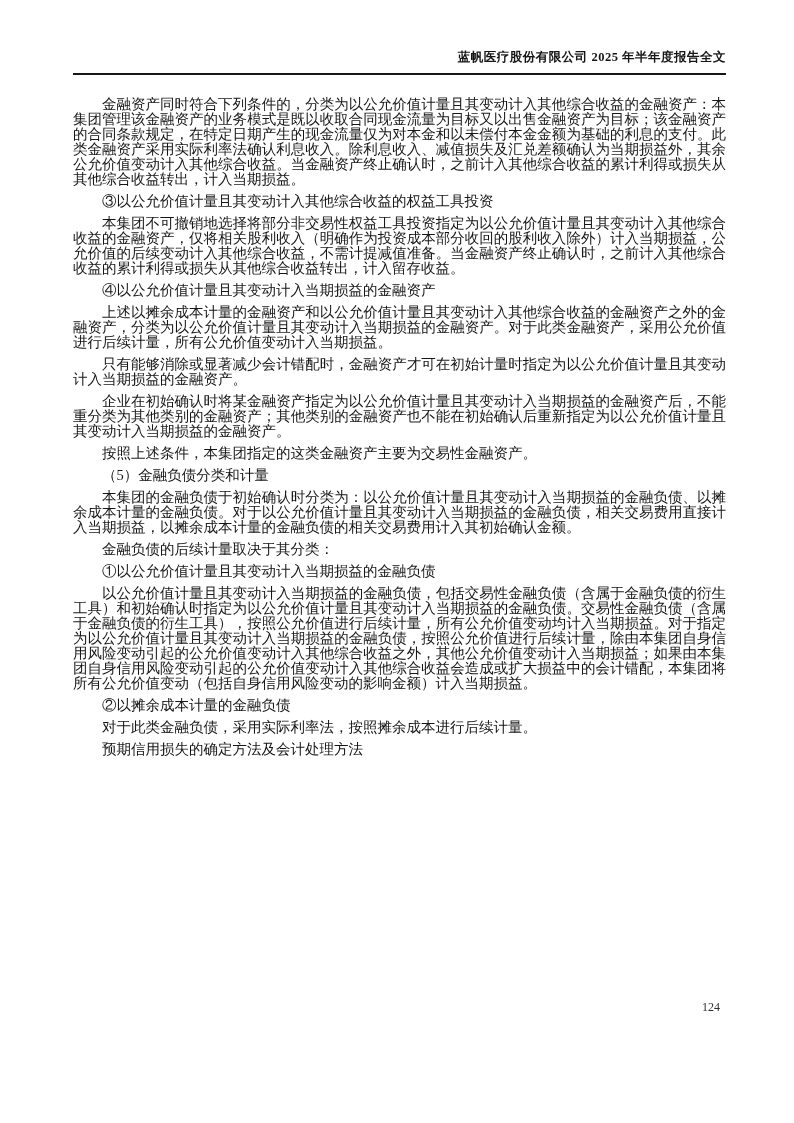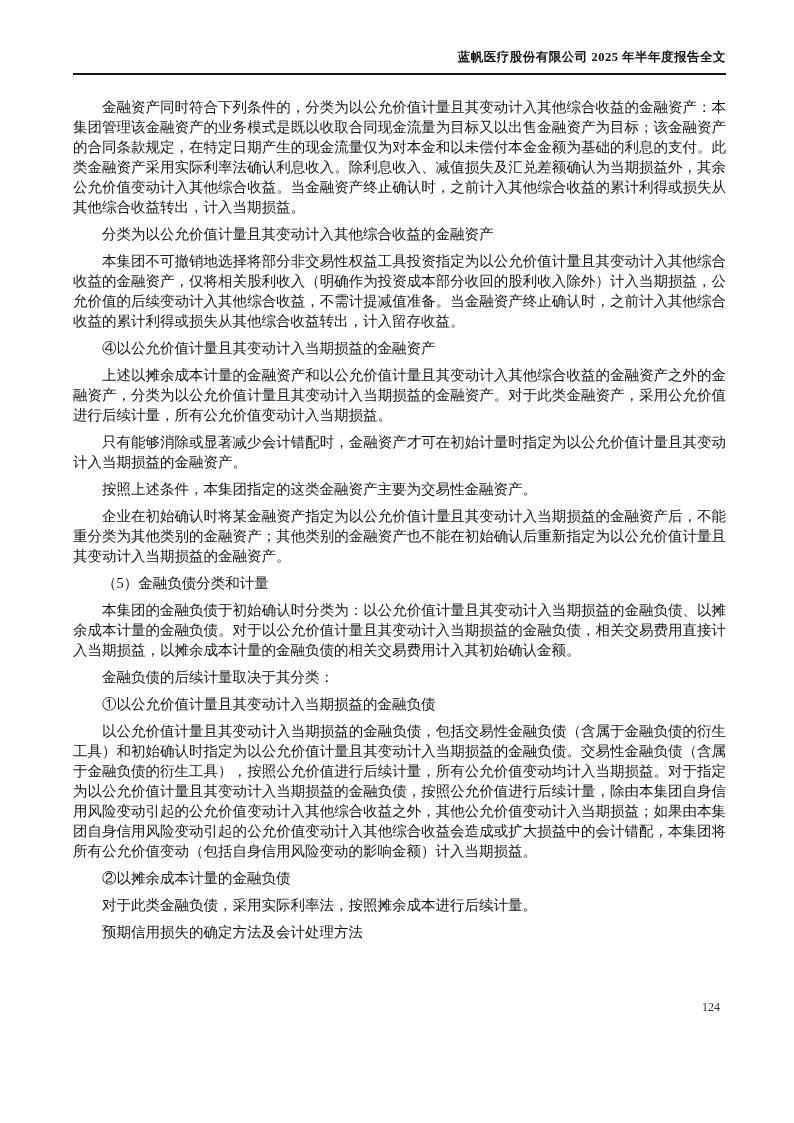--- a/index.html
+++ b/index.html
@@ -27,21 +27,21 @@
     margin-top: 7px;
     border-bottom: 2px solid #161616;
     height: 0;
   }
   .doc-body {
     padding: 15px 68px 0 73px;
     text-align: justify;
   }
   .para {
     font-size: 14.5px;
-    line-height: 20px;
+    line-height: 15px;
     text-indent: 2em;
     margin: 7px 0;
     word-break: break-all;
   }
   .footer {
     position: absolute;
     top: 1000px;
     right: 74px;
     font-size: 12px;
     color: #2e2e2e;
@@ -52,27 +52,27 @@
 
 <div class="page">
   <div class="header">
     <div class="header-title">蓝帆医疗股份有限公司 2025 年半年度报告全文</div>
     <div class="header-rule"></div>
   </div>
 
   <div class="doc-body">
 
   <p class="para">金融资产同时符合下列条件的，分类为以公允价值计量且其变动计入其他综合收益的金融资产：本集团管理该金融资产的业务模式是既以收取合同现金流量为目标又以出售金融资产为目标；该金融资产的合同条款规定，在特定日期产生的现金流量仅为对本金和以未偿付本金金额为基础的利息的支付。此类金融资产采用实际利率法确认利息收入。除利息收入、减值损失及汇兑差额确认为当期损益外，其余公允价值变动计入其他综合收益。当金融资产终止确认时，之前计入其他综合收益的累计利得或损失从其他综合收益转出，计入当期损益。</p>
-      <p class="para">分类为以公允价值计量且其变动计入其他综合收益的金融资产</p>
+      <p class="para">③以公允价值计量且其变动计入其他综合收益的权益工具投资</p>
       <p class="para">本集团不可撤销地选择将部分非交易性权益工具投资指定为以公允价值计量且其变动计入其他综合收益的金融资产，仅将相关股利收入（明确作为投资成本部分收回的股利收入除外）计入当期损益，公允价值的后续变动计入其他综合收益，不需计提减值准备。当金融资产终止确认时，之前计入其他综合收益的累计利得或损失从其他综合收益转出，计入留存收益。</p>
       <p class="para">④以公允价值计量且其变动计入当期损益的金融资产</p>
       <p class="para">上述以摊余成本计量的金融资产和以公允价值计量且其变动计入其他综合收益的金融资产之外的金融资产，分类为以公允价值计量且其变动计入当期损益的金融资产。对于此类金融资产，采用公允价值进行后续计量，所有公允价值变动计入当期损益。</p>
       <p class="para">只有能够消除或显著减少会计错配时，金融资产才可在初始计量时指定为以公允价值计量且其变动计入当期损益的金融资产。</p>
+      <p class="para">企业在初始确认时将某金融资产指定为以公允价值计量且其变动计入当期损益的金融资产后，不能重分类为其他类别的金融资产；其他类别的金融资产也不能在初始确认后重新指定为以公允价值计量且其变动计入当期损益的金融资产。</p>
       <p class="para">按照上述条件，本集团指定的这类金融资产主要为交易性金融资产。</p>
-      <p class="para">企业在初始确认时将某金融资产指定为以公允价值计量且其变动计入当期损益的金融资产后，不能重分类为其他类别的金融资产；其他类别的金融资产也不能在初始确认后重新指定为以公允价值计量且其变动计入当期损益的金融资产。</p>
       <p class="para">（5）金融负债分类和计量</p>
       <p class="para">本集团的金融负债于初始确认时分类为：以公允价值计量且其变动计入当期损益的金融负债、以摊余成本计量的金融负债。对于以公允价值计量且其变动计入当期损益的金融负债，相关交易费用直接计入当期损益，以摊余成本计量的金融负债的相关交易费用计入其初始确认金额。</p>
       <p class="para">金融负债的后续计量取决于其分类：</p>
       <p class="para">①以公允价值计量且其变动计入当期损益的金融负债</p>
       <p class="para">以公允价值计量且其变动计入当期损益的金融负债，包括交易性金融负债（含属于金融负债的衍生工具）和初始确认时指定为以公允价值计量且其变动计入当期损益的金融负债。交易性金融负债（含属于金融负债的衍生工具），按照公允价值进行后续计量，所有公允价值变动均计入当期损益。对于指定为以公允价值计量且其变动计入当期损益的金融负债，按照公允价值进行后续计量，除由本集团自身信用风险变动引起的公允价值变动计入其他综合收益之外，其他公允价值变动计入当期损益；如果由本集团自身信用风险变动引起的公允价值变动计入其他综合收益会造成或扩大损益中的会计错配，本集团将所有公允价值变动（包括自身信用风险变动的影响金额）计入当期损益。</p>
       <p class="para">②以摊余成本计量的金融负债</p>
       <p class="para">对于此类金融负债，采用实际利率法，按照摊余成本进行后续计量。</p>
       <p class="para">预期信用损失的确定方法及会计处理方法</p>
     </div>
 

